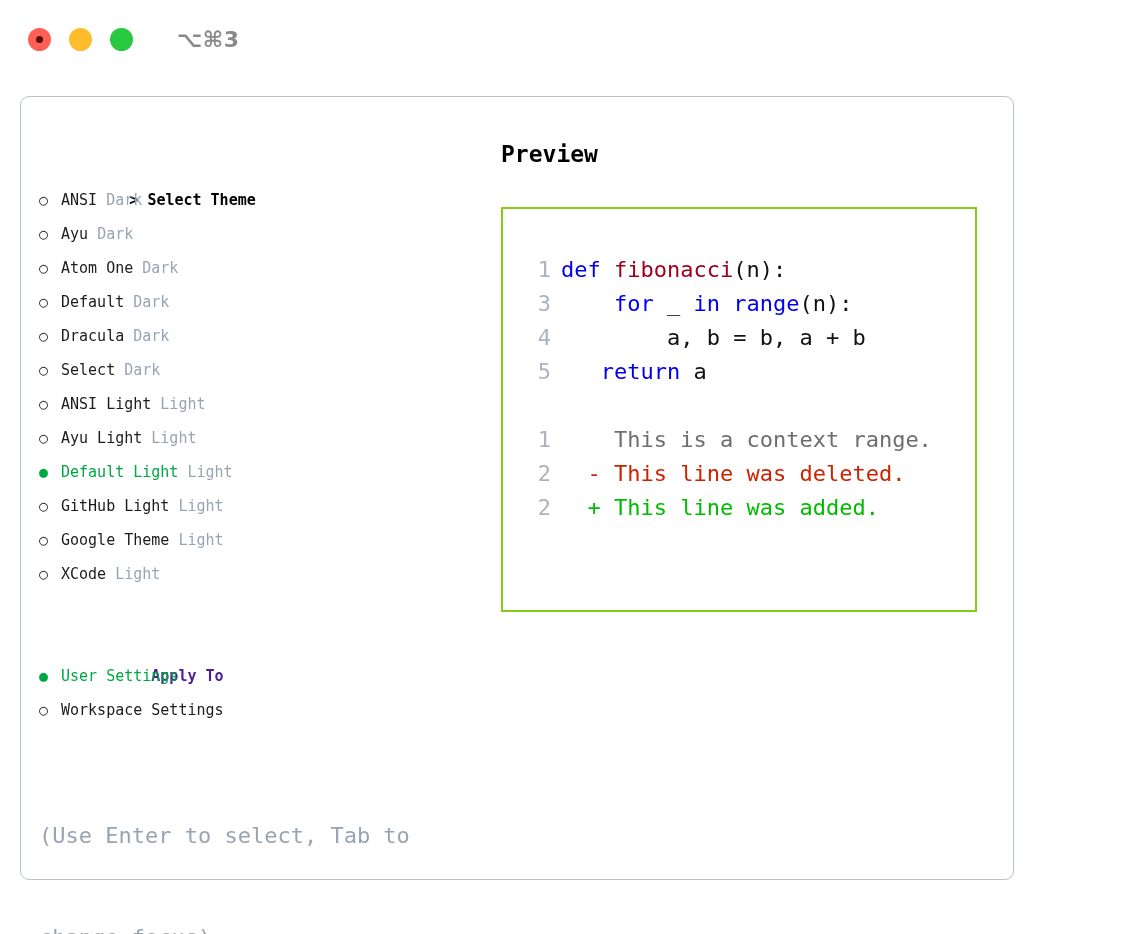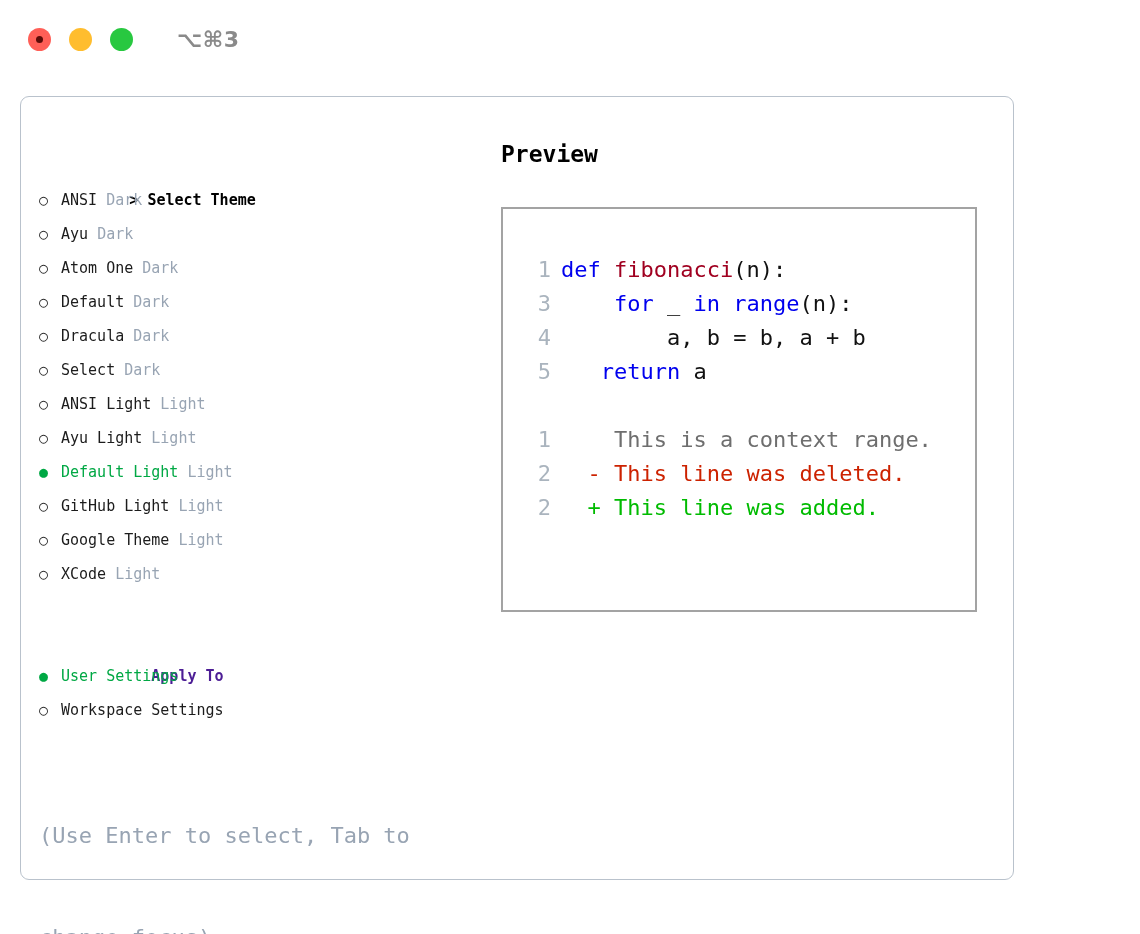--- a/index.html
+++ b/index.html
@@ -149,21 +149,21 @@
     font-size: 23px;
     font-weight: bold;
     color: #000000;
     line-height: 34px;
     white-space: pre;
   }
   .preview-box {
     margin-top: 36px;
     width: 476px;
     height: 405px;
-    border: 2px solid #a3a3a3;
+    border: 2px solid #84cc16;
     box-sizing: border-box;
     background: #ffffff;
     padding: 44px 0 10px 0;
   }
 
   .code-line {
     font-size: 22px;
     line-height: 34px;
     white-space: pre;
     padding-left: 22px;

